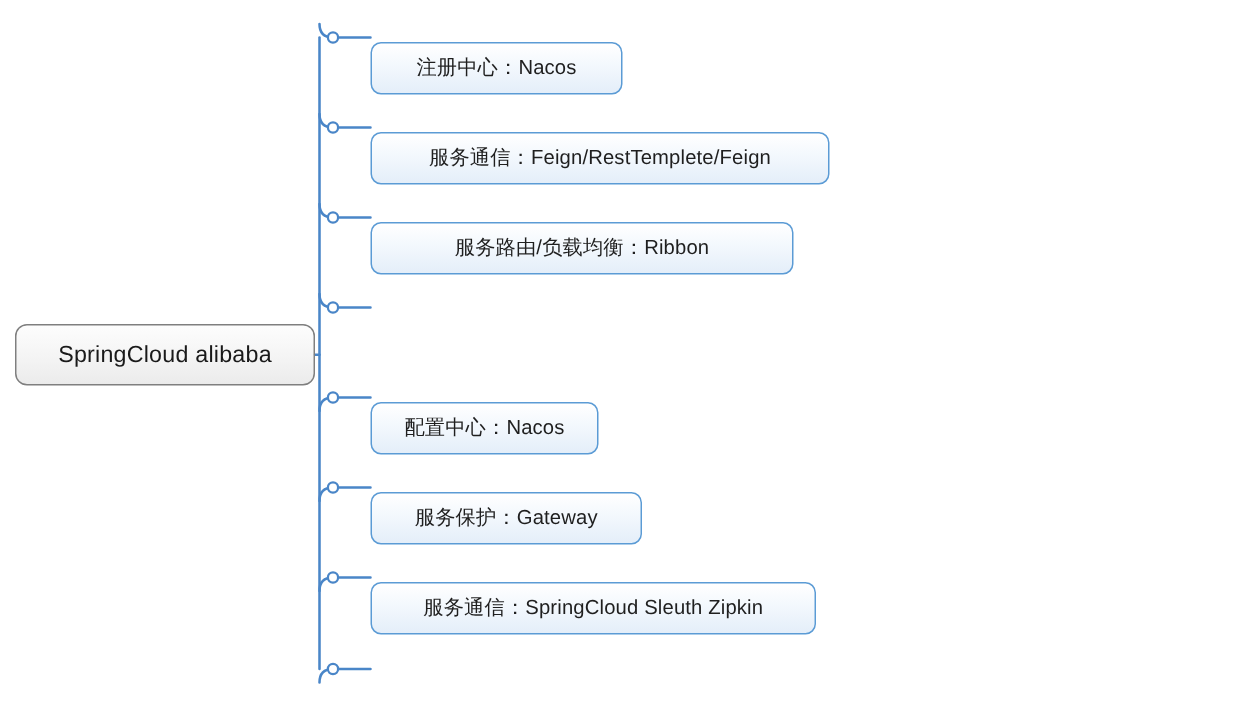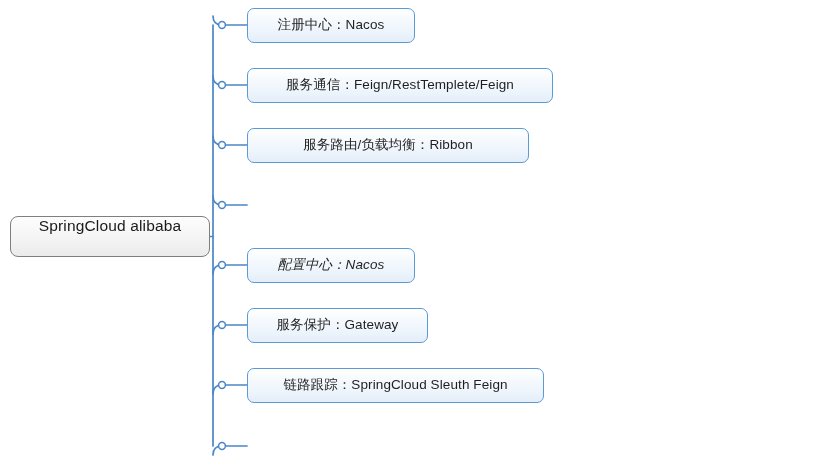--- a/index.html
+++ b/index.html
@@ -28,21 +28,21 @@
     width: 827px;
     height: 470px;
     pointer-events: none;
   }
 
   
   .root-node {
     position: absolute;
     box-sizing: border-box;
     display: flex;
-    align-items: flex-start;
+    align-items: center;
     justify-content: center;
     border: 1px solid #7f7f7f;
     border-radius: 8px;
     background: linear-gradient(to bottom, #fdfdfd 0%, #f4f4f4 55%, #ebebeb 100%);
     color: #1a1a1a;
     font-size: 15.5px;
     letter-spacing: 0.15px;
     white-space: nowrap;
   }
 
@@ -55,20 +55,21 @@
     justify-content: center;
     height: 35px;
     border: 1px solid #5b9bd5;
     border-radius: 7px;
     background: linear-gradient(to bottom, #ffffff 0%, #f3f8fd 45%, #e4eef9 100%);
     color: #1f1f1f;
     font-size: 13.5px;
     letter-spacing: 0.1px;
     white-space: nowrap;
     padding: 0 14px;
+    margin-top: 20px;
   }
 </style>
 </head>
 <body>
 
 <div id="mindmap">
 
   <svg id="connectors" viewBox="0 0 827 470" width="827" height="470" xmlns="http://www.w3.org/2000/svg">
       <path d="M 213 25 L 213 446" fill="none" stroke="#4a86c8" stroke-width="1.7" stroke-linecap="round"></path>
       <path d="M 210 236.5 L 213 236.5" fill="none" stroke="#4a86c8" stroke-width="1.7" stroke-linecap="round"></path>
@@ -96,22 +97,22 @@
 
 <div class="child-node" style="left: 247px; top: 7.5px; width: 168px;">
       <span>注册中心：Nacos</span>
     </div>
     <div class="child-node" style="left: 247px; top: 67.5px; width: 306px;">
       <span>服务通信：Feign/RestTemplete/Feign</span>
     </div>
     <div class="child-node" style="left: 247px; top: 127.5px; width: 282px;">
       <span>服务路由/负载均衡：Ribbon</span>
     </div>
-    <div class="child-node" style="left: 247px; top: 247.5px; width: 168px; font-style: italic;">
+    <div class="child-node" style="left: 247px; top: 247.5px; width: 152px;">
       <span>配置中心：Nacos</span>
     </div>
     <div class="child-node" style="left: 247px; top: 307.5px; width: 181px;">
       <span>服务保护：Gateway</span>
     </div>
     <div class="child-node" style="left: 247px; top: 367.5px; width: 297px;">
-      <span>链路跟踪：SpringCloud Sleuth Feign</span>
+      <span>服务通信：SpringCloud Sleuth Zipkin</span>
     </div>
   </div>
 
 </body></html>

